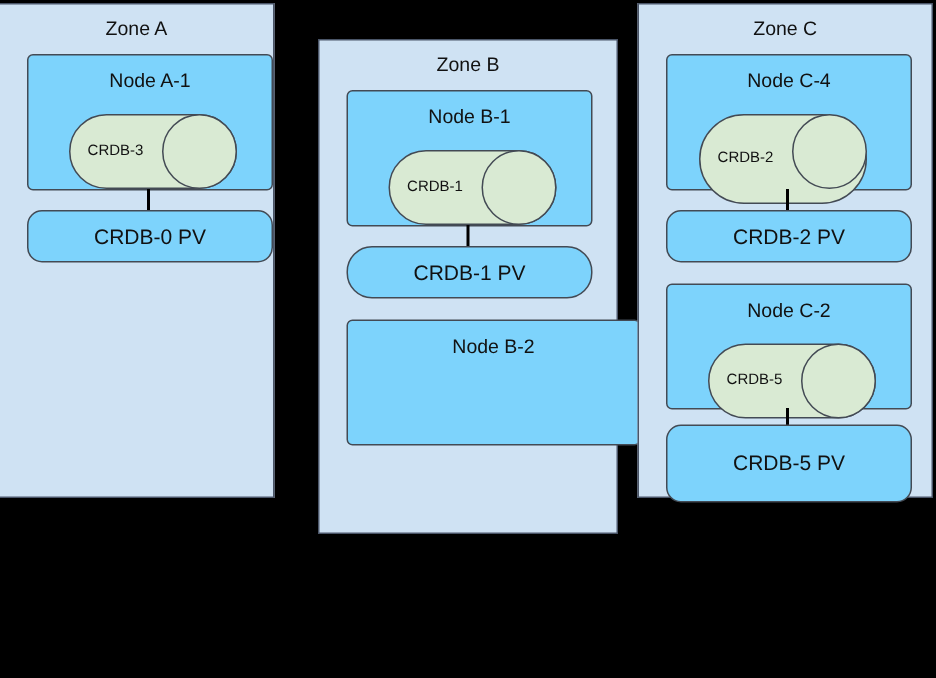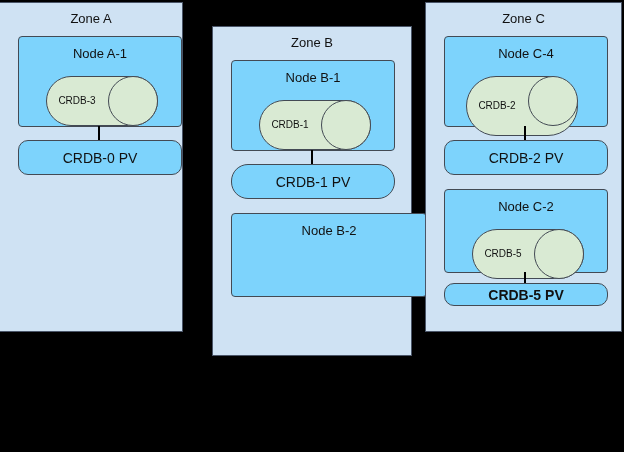--- a/index.html
+++ b/index.html
@@ -194,18 +194,18 @@
       <div class="node-title">Node C-2</div>
 
       <div class="cyl" style="left:27px; top:39px; width:112px; height:50px;">
         <div class="cyl-cap"></div>
         <div class="cyl-label">CRDB-5</div>
       </div>
     </div>
 
     <div class="connector" style="left:98px; top:269px; height:12px;"></div>
 
-    <div class="pv" style="left:18px; top:280px; width:164px; height:23px;font-weight:bold;">
+    <div class="pv" style="left:18px; top:280px; width:164px; height:52px;">
       <div class="pv-label">CRDB-5 PV</div>
     </div>
   </div>
 
 </div>
 
 </body></html>

